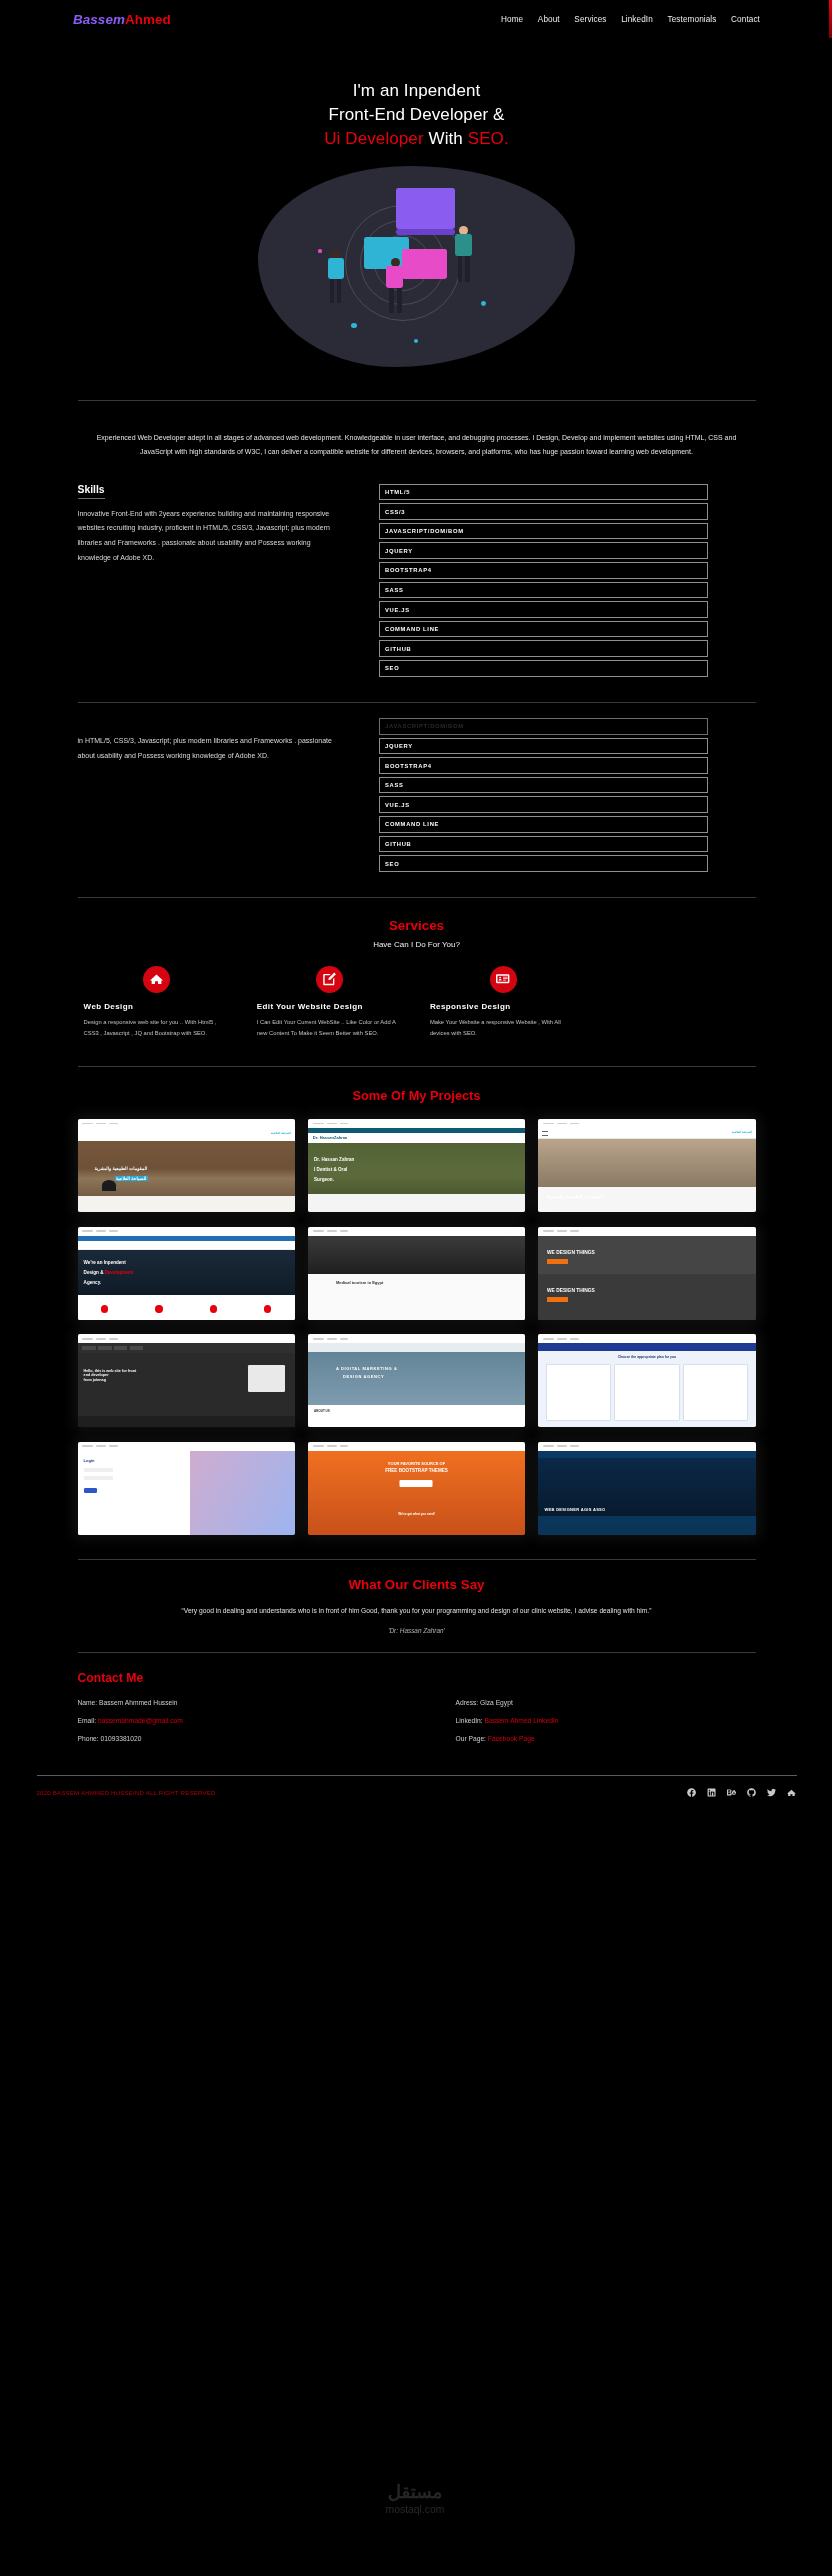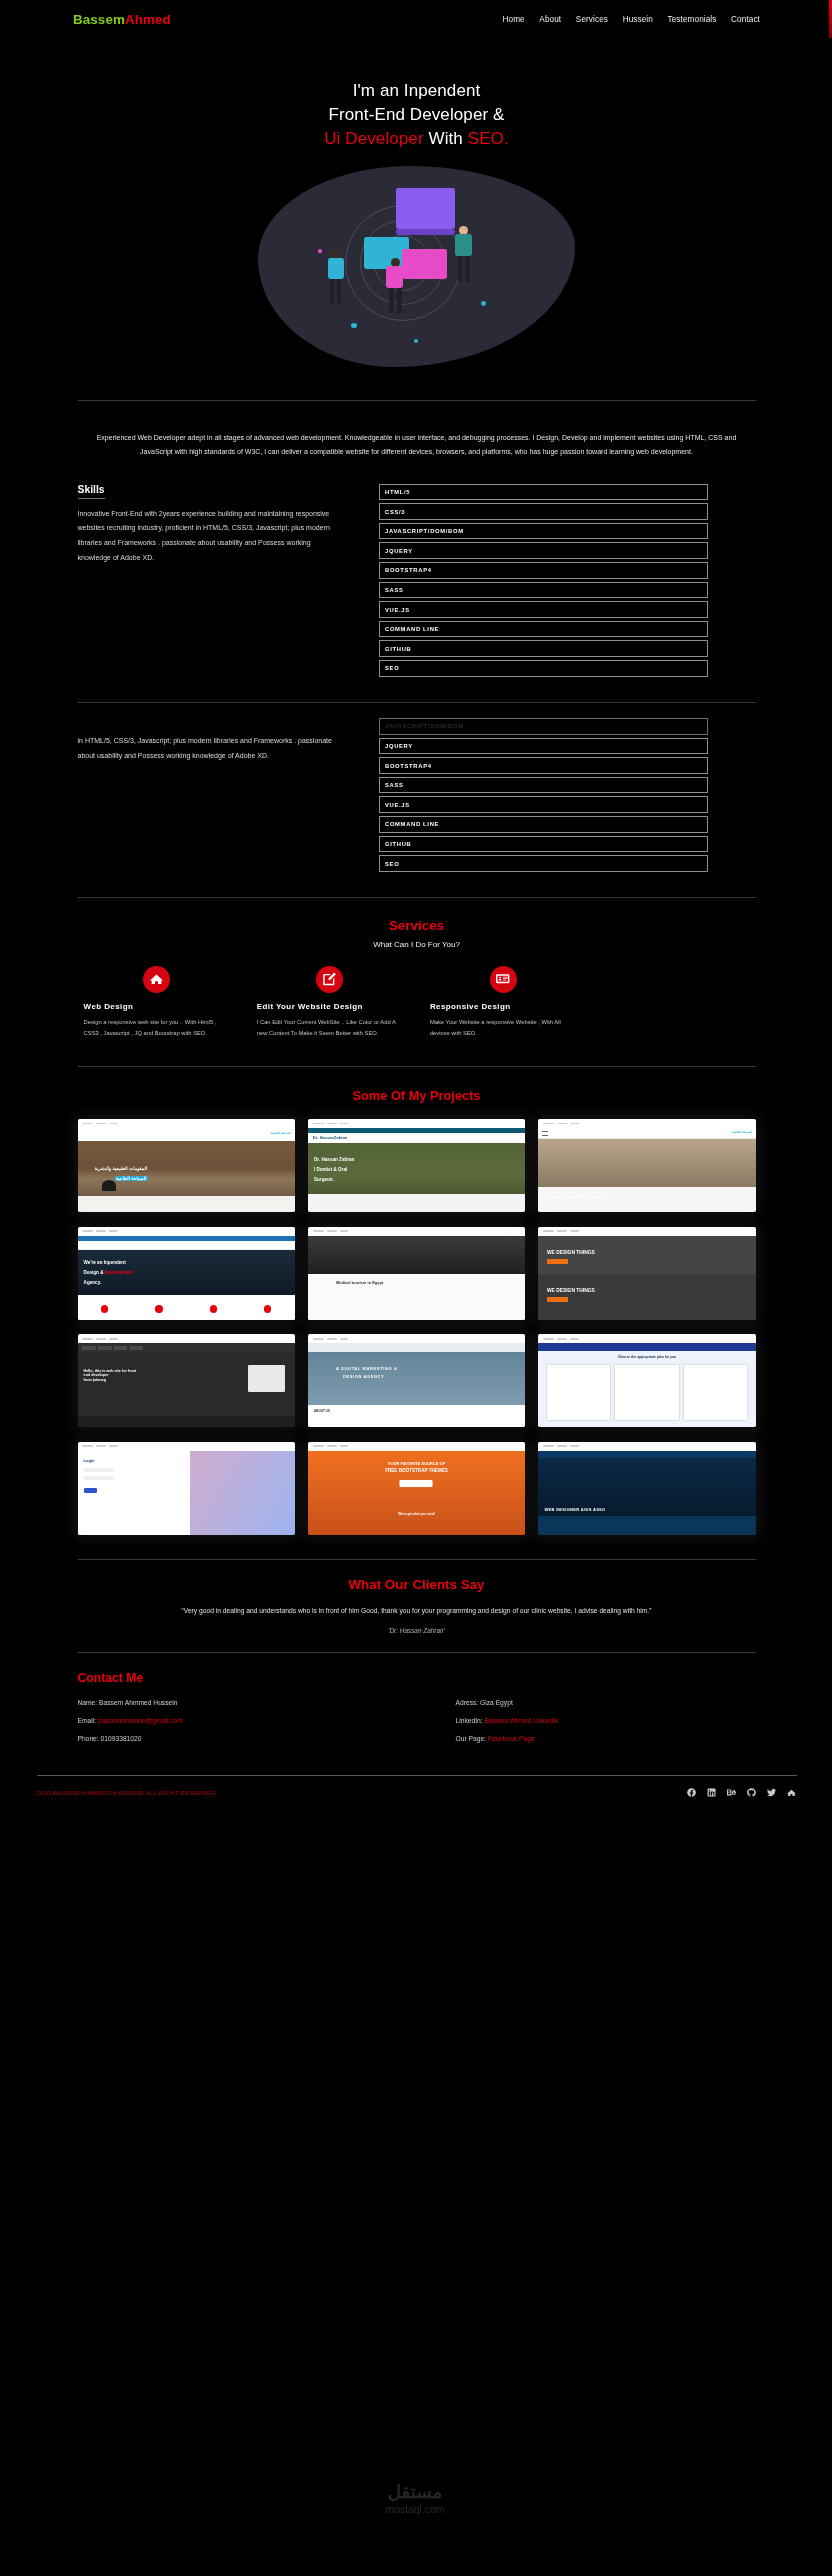--- a/index.html
+++ b/index.html
@@ -15,21 +15,21 @@
   
   .navbar {
     height: 38px;
     display: flex;
     align-items: center;
     justify-content: space-between;
     padding: 0 73px 0 73px;
     background: #000;
   }
   .brand { font-size: 13.4px; font-weight: bold; letter-spacing: 0.1px; }
-  .brand .b1 { color: #84cc16; }
+  .brand .b1 { color: #8b5cf6; font-style: italic; }
   .brand .b2 { color: #e8000d; }
   .navlinks { display: flex; align-items: center; gap: 14.6px; }
   .navlink {
     color: #f0f0f0;
     font-size: 8.2px;
     text-decoration: none;
     letter-spacing: 0.1px;
     cursor: pointer;
   }
   .redbar-right {
@@ -181,21 +181,21 @@
 <body>
 
 <div class="navbar">
   <div class="brand">
     <span class="b1">Bassem</span><span class="b2">Ahmed</span>
   </div>
   <div class="navlinks">
     <a class="navlink">Home</a>
     <a class="navlink">About</a>
     <a class="navlink">Services</a>
-    <a class="navlink">Hussein</a>
+    <a class="navlink">LinkedIn</a>
     <a class="navlink">Testemonials</a>
     <a class="navlink">Contact</a>
   </div>
 </div>
 <div class="redbar-right"></div>
 
 <div class="hero">
   <h1>
     <span>I'm an Inpendent</span><br>
     <span>Front-End Developer &amp;</span><br>
@@ -281,21 +281,21 @@
     <div class="skill-item">COMMAND LINE</div>
     <div class="skill-item">GITHUB</div>
     <div class="skill-item">SEO</div>
   </div>
 </div>
 
 <div class="hr" style="margin-top:22px;"></div>
 
 <div class="sec" style="padding-top:21px;">
   <div class="sec-title">Services</div>
-  <div class="sec-sub">What Can I Do For You?</div>
+  <div class="sec-sub">Have Can I Do For You?</div>
 
   <div class="services-grid">
 
     <div class="svc">
       <div class="svc-icon">
         <svg viewBox="0 0 576 512">
             <path d="M280 80 0 330h72v150h144V362h128v118h144V330h72L280 80z"></path>
           </svg>
       </div>
       <h4>Web Design</h4>

